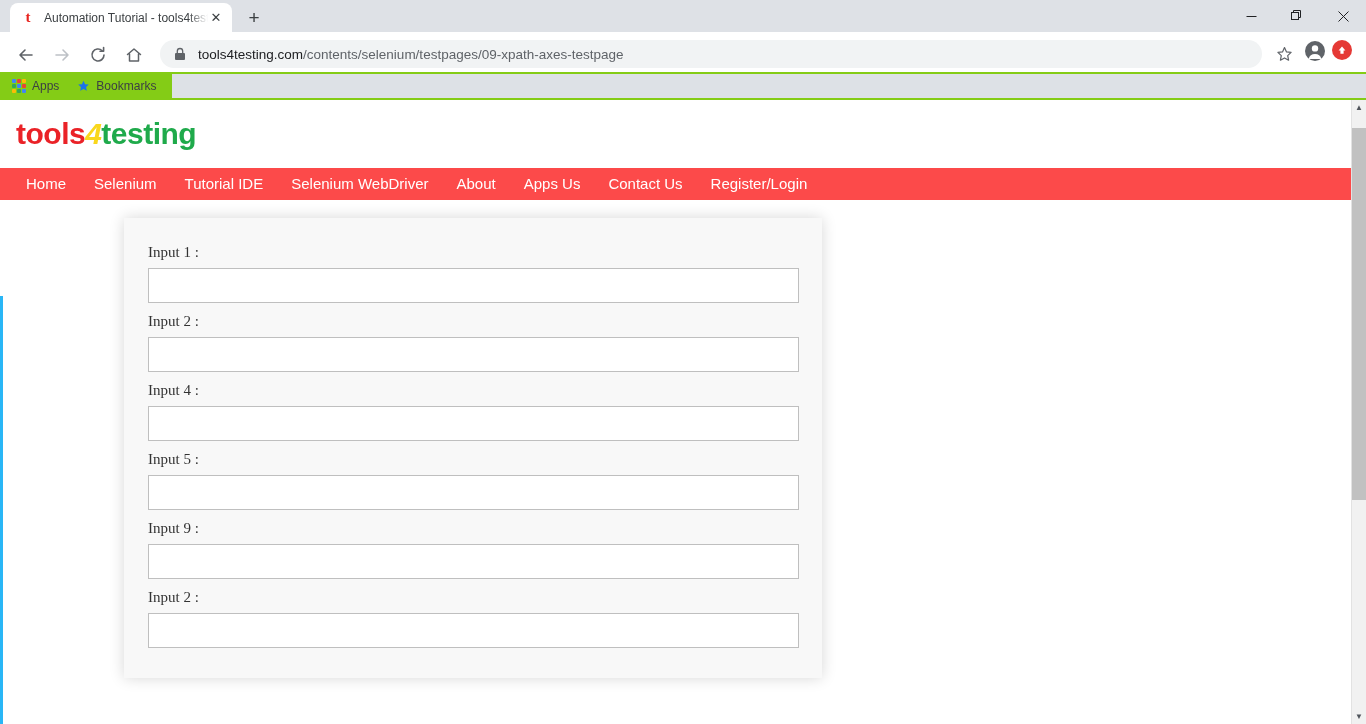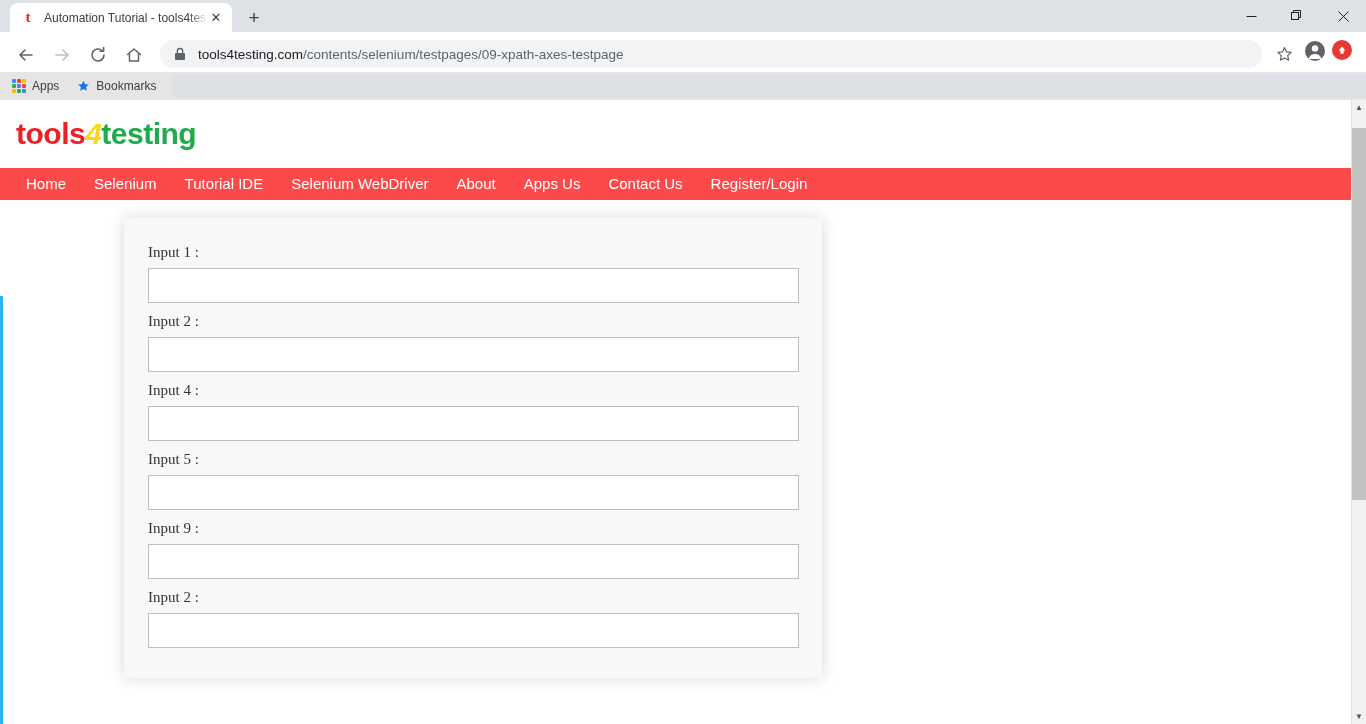--- a/index.html
+++ b/index.html
@@ -87,21 +87,21 @@
     width: 22px; height: 22px; border-radius: 50%;
     margin: 0 6px; display:flex; align-items:center; justify-content:center;
   }
   .updot {
     width: 20px; height: 20px; border-radius: 50%;
     background: #e53935; margin-right: 6px;
     display: flex; align-items: center; justify-content: center;
   }
 
   .bookmarks {
-    height: 28px; background: #e5e5e5;
+    height: 28px; background: #84cc16;
     display: flex; align-items: center;
     padding-left: 12px; position: relative;
   }
   .bm-item {
     display: flex; align-items: center;
     font-size: 12px; color: #3c4043;
     margin-right: 18px;
   }
   .apps-grid {
     width: 14px; height: 14px; margin-right: 6px;

